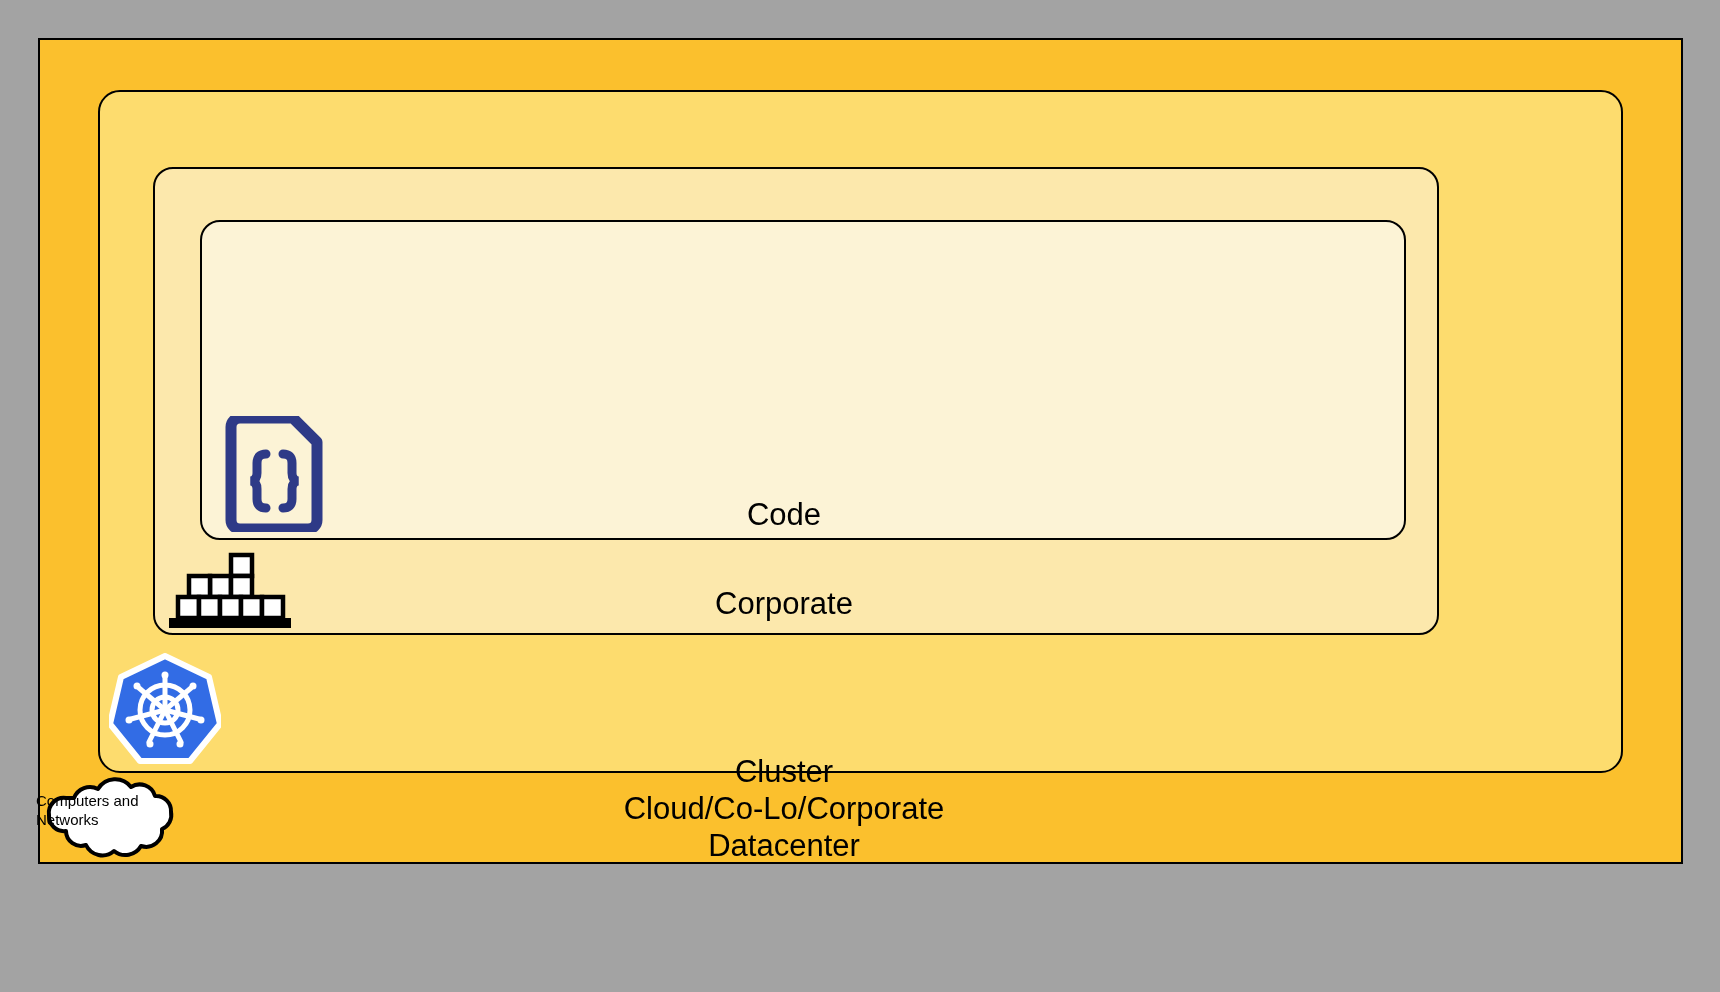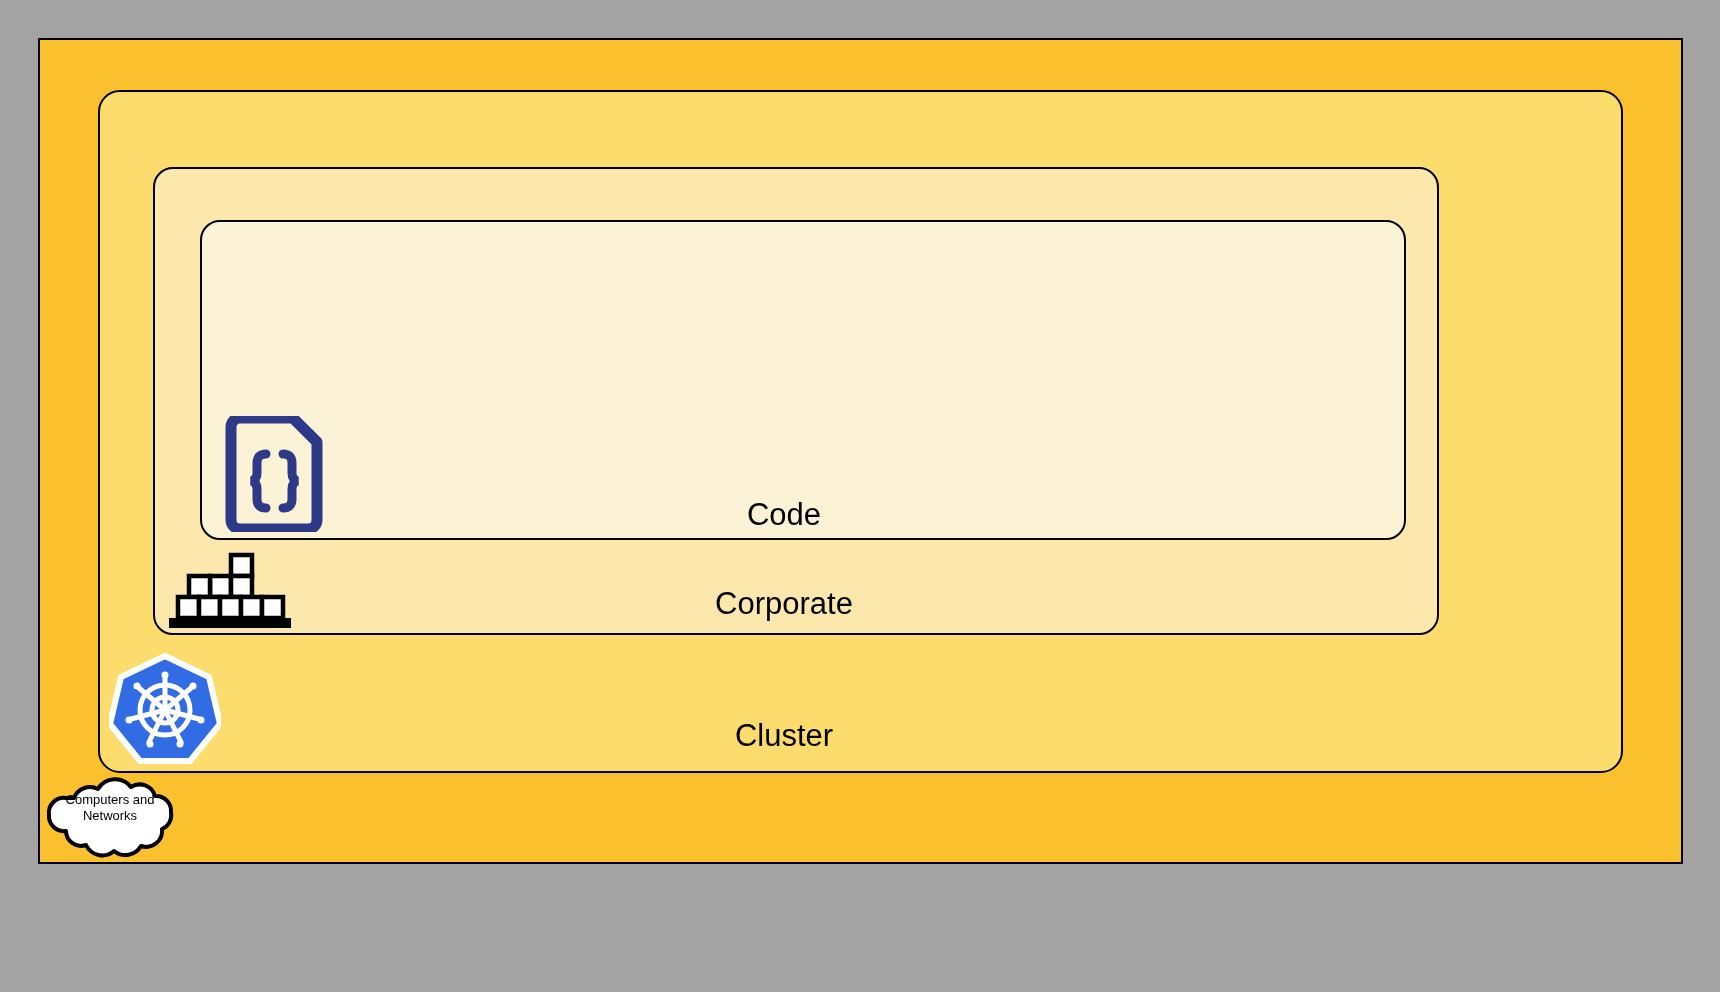--- a/index.html
+++ b/index.html
@@ -79,21 +79,21 @@
     top: 497px;
     width: 400px;
   }
   .label-container {
     left: 584px;
     top: 586px;
     width: 400px;
   }
   .label-cluster {
     left: 584px;
-    top: 718px;
+    top: 754px;
     width: 400px;
   }
   .label-datacenter {
     left: 534px;
     top: 791px;
     width: 500px;
   }
 
   
   .icon-code-file {
@@ -128,23 +128,23 @@
     left: 36px;
     top: 772px;
     width: 148px;
     height: 96px;
   }
   .cloud-text {
     position: absolute;
     left: 36px;
     top: 792px;
     width: 148px;
-    text-align: center;
+    text-align: left;
     color: #000000;
-    font-size: 13px;
+    font-size: 15px;
     line-height: 1.25;
     white-space: pre-line;
     font-family: "Liberation Sans", sans-serif;
     pointer-events: none;
   }
 </style>
 </head>
 <body>
 
 <div id="stage">
@@ -156,20 +156,22 @@
   <div class="layer layer-container"></div>
 
   <div class="layer layer-code"></div>
 
   <div class="layer-label label-code">Code</div>
 
   <div class="layer-label label-container">Corporate</div>
 
   <div class="layer-label label-cluster">Cluster</div>
 
+  <div class="layer-label label-datacenter">Cloud/Co-Lo/Corporate
+Datacenter</div>
 
   <div class="icon-code-file">
     <svg viewBox="0 0 104 116" width="104" height="116" xmlns="http://www.w3.org/2000/svg">
 
       <path d="M10 11
                a9 9 0 0 1 9 -9
                H72
                L96 26
                V104
                a9 9 0 0 1 -9 9

